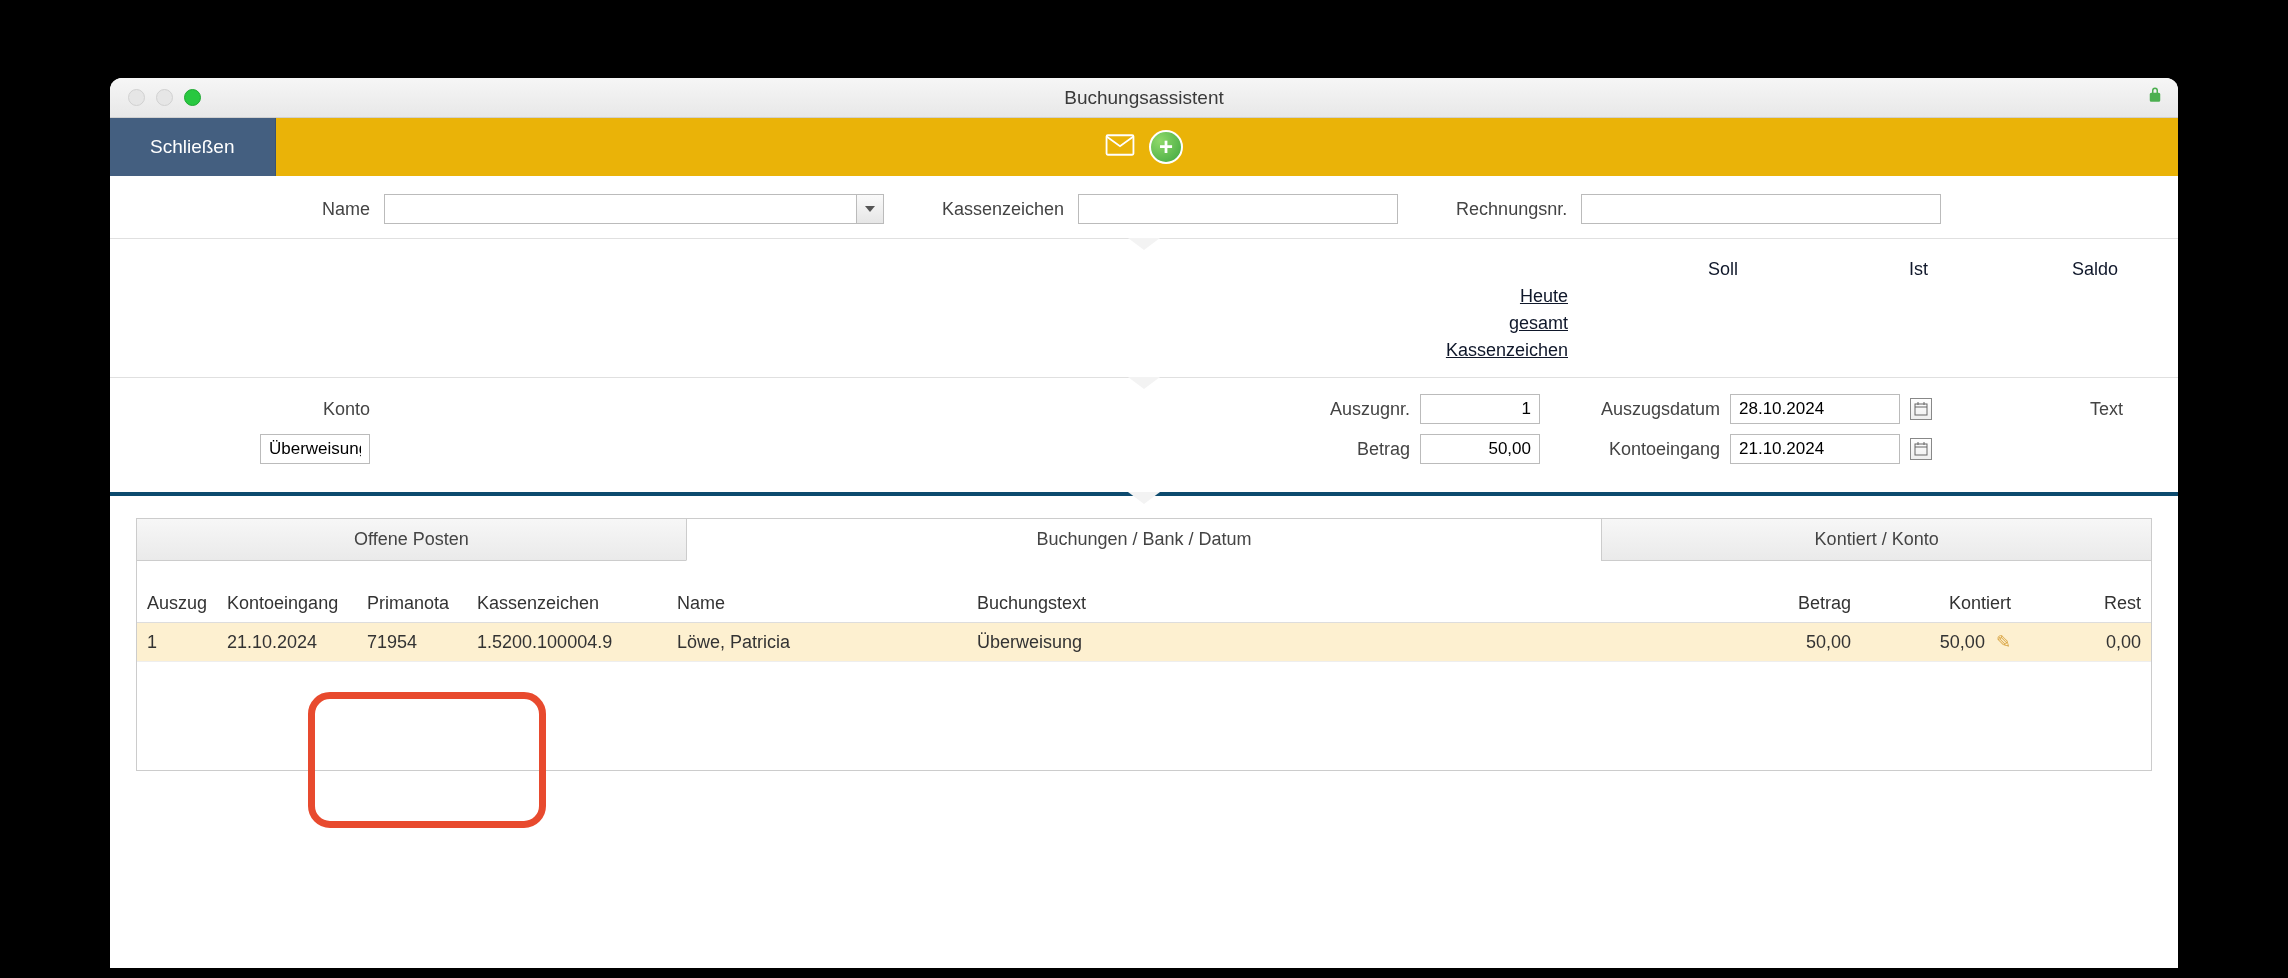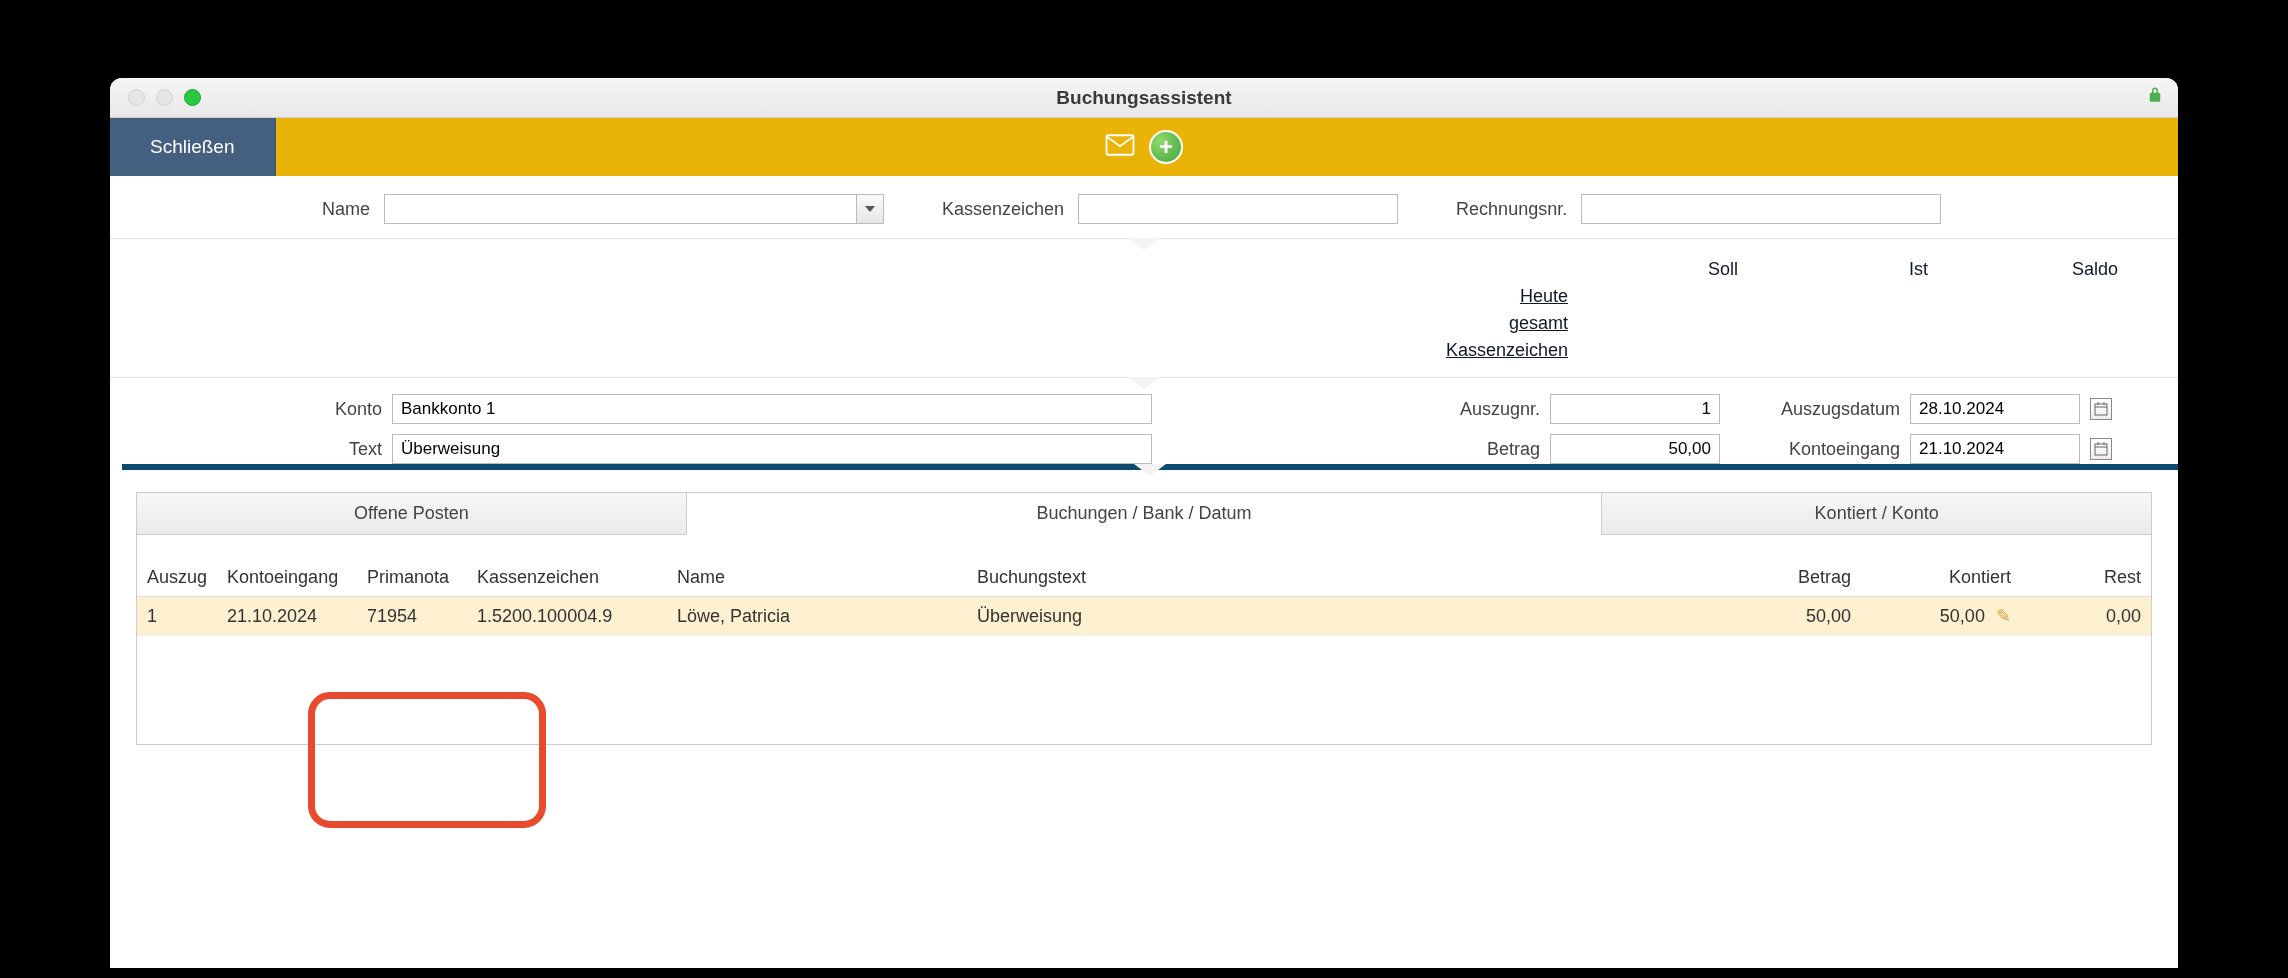--- a/index.html
+++ b/index.html
@@ -41,21 +41,21 @@
   height: 17px;
   border-radius: 50%;
 }
 .tl-close { background: #e6e6e6; border: 1px solid #d0d0d0; }
 .tl-min { background: #e6e6e6; border: 1px solid #d0d0d0; }
 .tl-max { background: #28c840; border: 1px solid #1fa832; }
 .window-title {
   position: absolute;
   left: 0; right: 0;
   text-align: center;
-  font-weight: 700;
+  font-weight: 400;
   font-size: 19px;
   color: #3a3a3a;
 }
 .lock-icon {
   position: absolute;
   right: 14px;
   color: #4caf50;
   font-size: 18px;
 }
 .toolbar {
@@ -173,24 +173,23 @@
   gap: 6px 30px;
   max-width: 1360px;
   margin-left: auto;
   text-align: right;
   font-size: 18px;
   color: #0f172a;
 }
 .summary-header { font-weight: 400; }
 .summary-rowlabel { text-align: right; text-decoration: underline; }
 .form-panel {
-  padding: 16px 60px 0 150px;
-  border-bottom: 6px solid #0c4a6e;
-  position: relative;
-  margin-left: 12px;
+  padding: 16px 60px 28px 150px;
+  border-bottom: 4px solid #0c4a6e;
+  position: relative;
 }
 .form-panel::after {
   content: '';
   position: absolute;
   bottom: -12px;
   left: 50%;
   transform: translateX(-50%);
   width: 0; height: 0;
   border-left: 16px solid transparent;
   border-right: 16px solid transparent;
@@ -342,21 +341,20 @@
       <div class="summary-rowlabel">Kassenzeichen</div>
       <div></div>
         <div></div>
         <div></div>
     </div>
   </div>
 
   <div class="form-panel">
     <div class="form-grid">
       <span class="form-label">Konto</span>
-      <input class="input" value="Bankkonto 1" style="">
       <span></span>
       <span class="form-label">Auszugnr.</span>
       <input class="input" style="text-align: right;" value="1">
       <span class="form-label">Auszugsdatum</span>
       <input class="input" value="28.10.2024" style="">
       <span class="cal-icon">
         <svg width="14" height="14" viewBox="0 0 14 14" fill="none" stroke="#666" stroke-width="1">
             <rect x="1" y="2" width="12" height="11"></rect>
             <line x1="1" y1="5" x2="13" y2="5"></line>
             <line x1="4" y1="0" x2="4" y2="3"></line>

